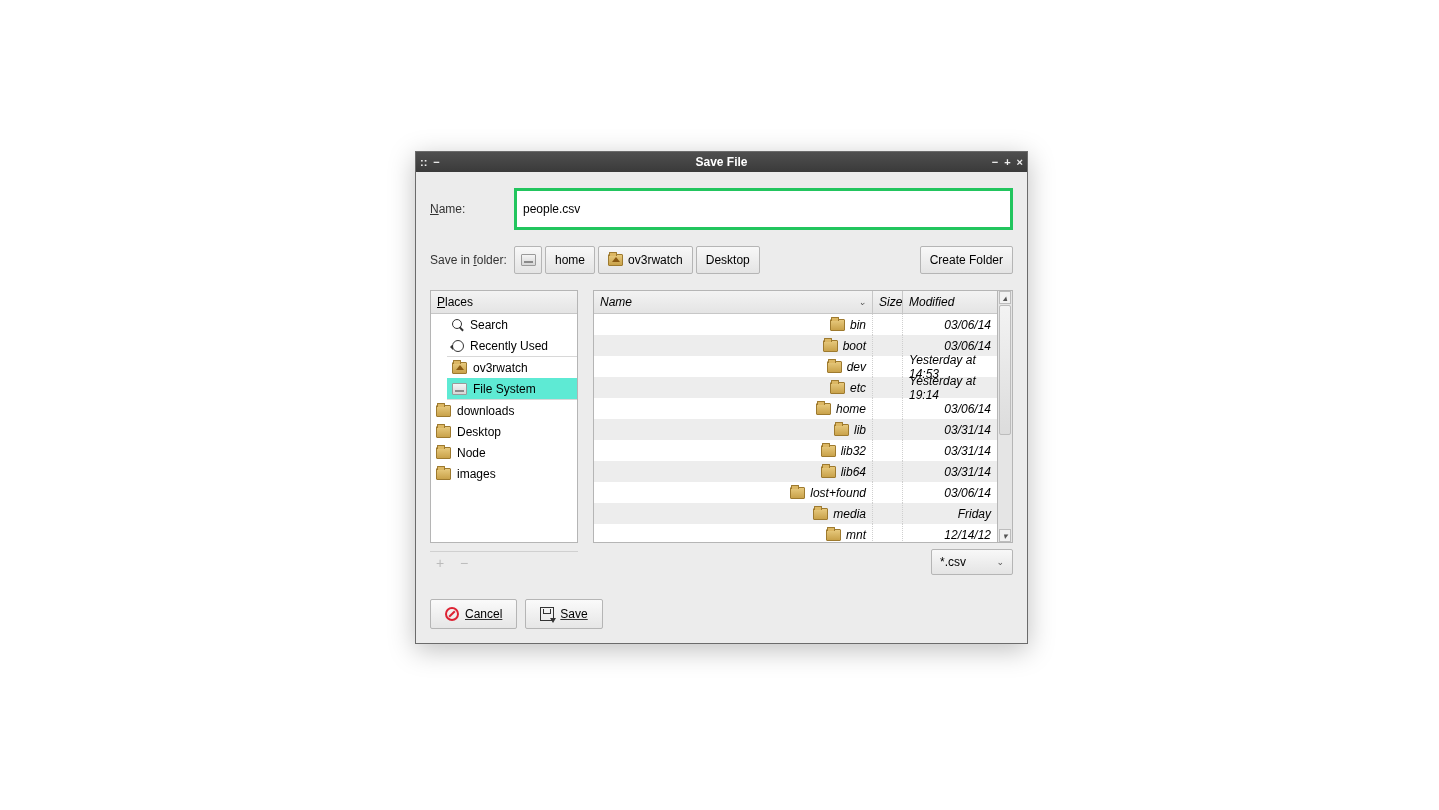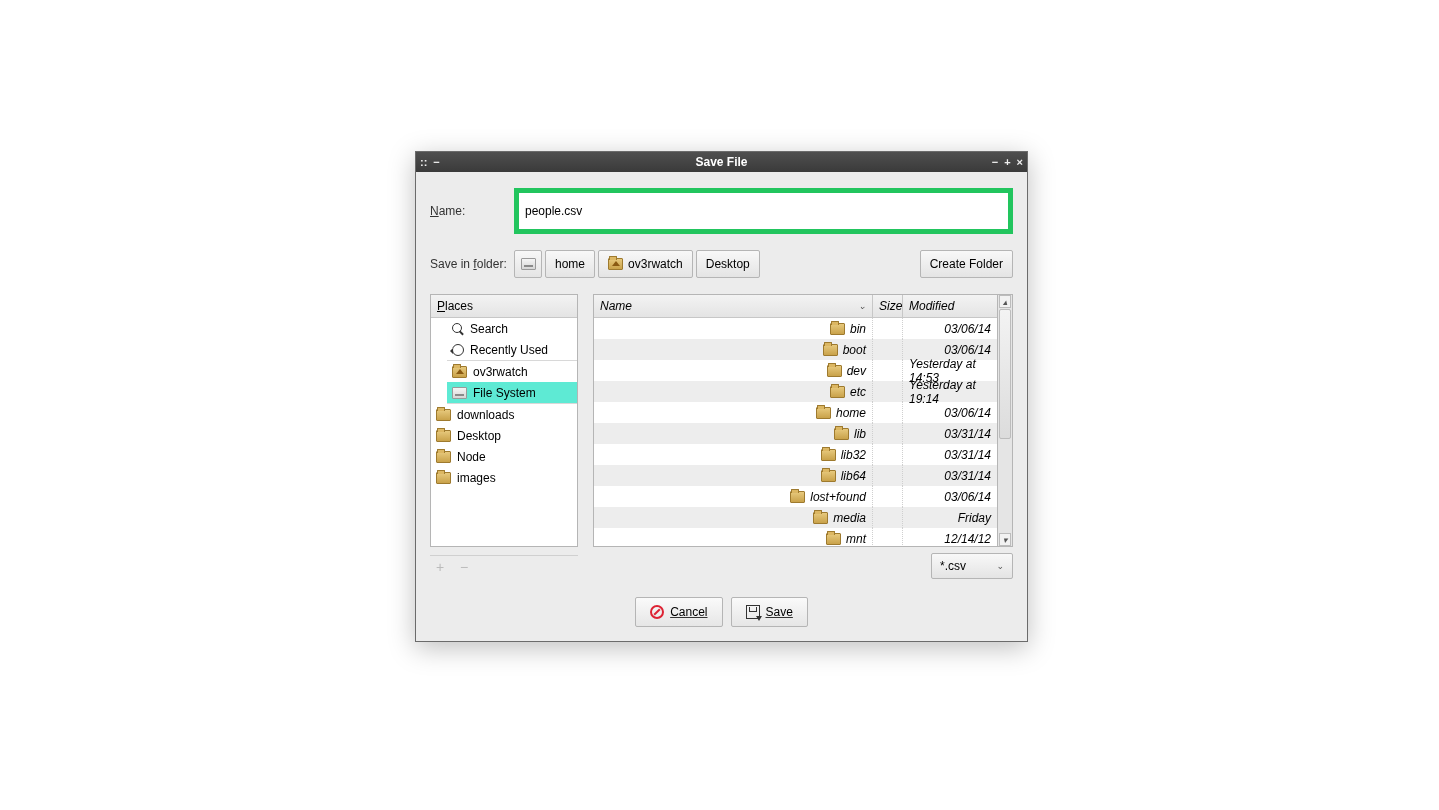--- a/index.html
+++ b/index.html
@@ -26,21 +26,21 @@
   .titlebar .right-ctrls { position: absolute; right: 4px; display: flex; gap: 6px; }
   .titlebar .wc { color: #eee; font-size: 11px; cursor: default; line-height: 1; }
   .title-text { margin: 0 auto; }
   .content { padding: 16px 14px 14px 14px; }
   .row { display: flex; align-items: center; margin-bottom: 16px; }
   .lbl { width: 84px; font-size: 12px; color: #333; }
   .underline-first::first-letter { text-decoration: underline; }
   .name-input {
     flex: 1;
     height: 24px;
-    border: 5px solid #22c55e;
+    border: 3px solid #22c55e;
     background: #fff;
     font-size: 12px;
     padding: 18px 6px;
   }
   .path-btns { display: flex; gap: 3px; }
   .btn {
     border: 1px solid #b5b5b5;
     background: linear-gradient(to bottom, #f8f8f8, #e4e4e4);
     font-size: 12px;
     padding: 0 9px;
@@ -107,21 +107,21 @@
   .under-browser { display: flex; margin-top: 6px; align-items: center; }
   .places-toolbar { width: 148px; display: flex; gap: 4px; padding: 2px 0; border-top:1px solid #d0d0d0;}
   .places-toolbar .mini { width:20px; height:18px; color:#bbb; font-size:14px; display:flex; align-items:center; justify-content:center;}
   .filter-dd {
     width: 82px; height: 26px;
     border: 1px solid #b5b5b5;
     background: linear-gradient(to bottom, #f8f8f8, #e4e4e4);
     display: flex; align-items: center; justify-content: space-between;
     padding: 0 8px; font-size: 12px; border-radius:2px;
   }
-  .action-row { display: flex; justify-content: center; gap: 8px; margin-top: 18px; }
+  .action-row { display: flex; justify-content: flex-start; gap: 8px; margin-top: 24px; }
   .action-btn {
     border: 1px solid #b5b5b5;
     background: linear-gradient(to bottom, #fafafa, #e6e6e6);
     height: 30px; padding: 0 14px;
     display: inline-flex; align-items: center; gap: 6px;
     font-size: 12px; border-radius: 2px;
   }
   
   .ic-folder {
     width: 15px; height: 12px; position: relative;

